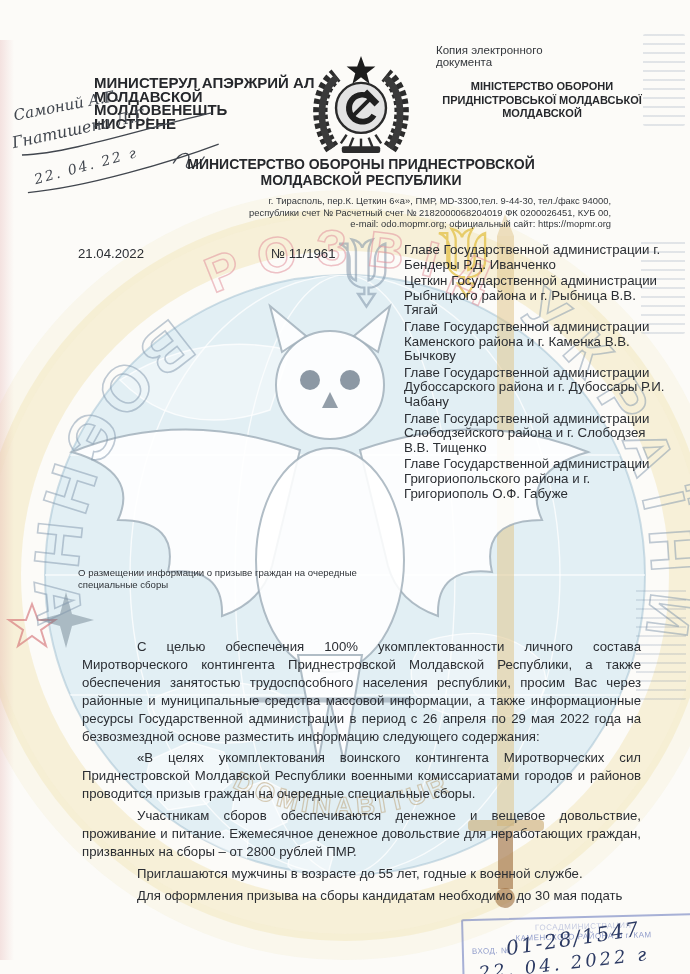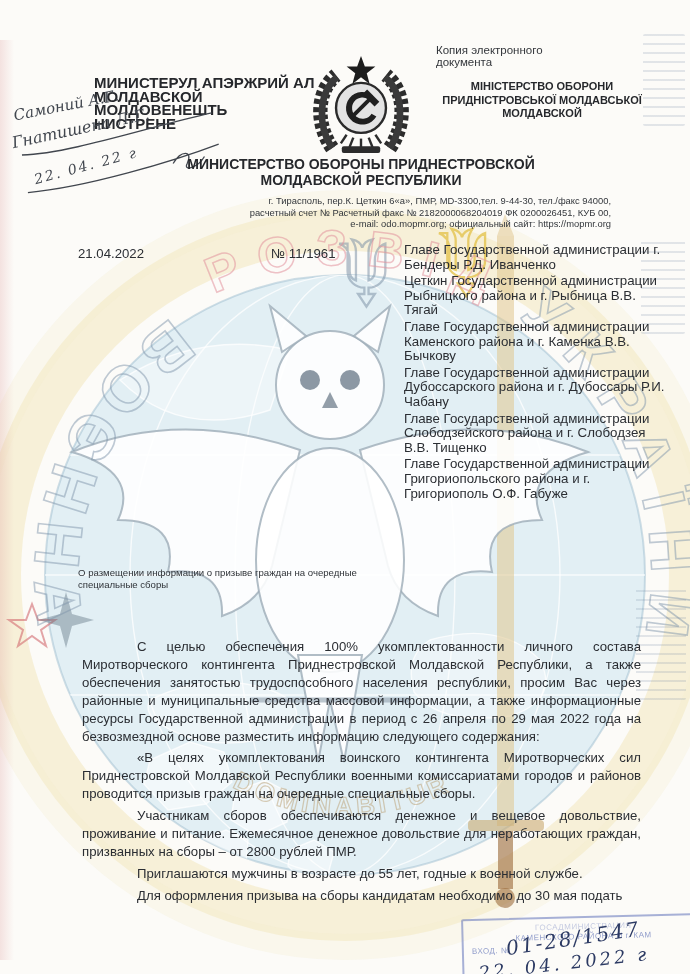--- a/index.html
+++ b/index.html
@@ -190,21 +190,21 @@
       </svg>
     </div>
 
     <div class="center-title">
       <div>МИНИСТЕРСТВО ОБОРОНЫ ПРИДНЕСТРОВСКОЙ</div>
       <div>МОЛДАВСКОЙ РЕСПУБЛИКИ</div>
     </div>
 
     <div class="addr-block">
       <div>г. Тирасполь, пер.К. Цеткин 6«а», ПМР, MD-3300,тел. 9-44-30, тел./факс 94000,</div>
-      <div>расчетный счет № Расчетный факс № 2182000068204019 ФК 0200026451, КУБ 00,</div>
+      <div>республики счет № Расчетный счет № 2182000068204019 ФК 0200026451, КУБ 00,</div>
       <div>e-mail: odo.mopmr.org; официальный сайт: https://mopmr.org</div>
     </div>
 
     <div class="ref-date">21.04.2022</div>
     <div class="ref-num">№ 11/1961</div>
 
     <div class="addressees">
       <div class="item">Главе Государственной администрации г. Бендеры Р.Д. Иванченко</div>
       <div class="item">Цеткин Государственной администрации Рыбницкого района и г. Рыбница В.В. Тягай</div>
       <div class="item">Главе Государственной администрации Каменского района и г. Каменка В.В. Бычкову</div>

